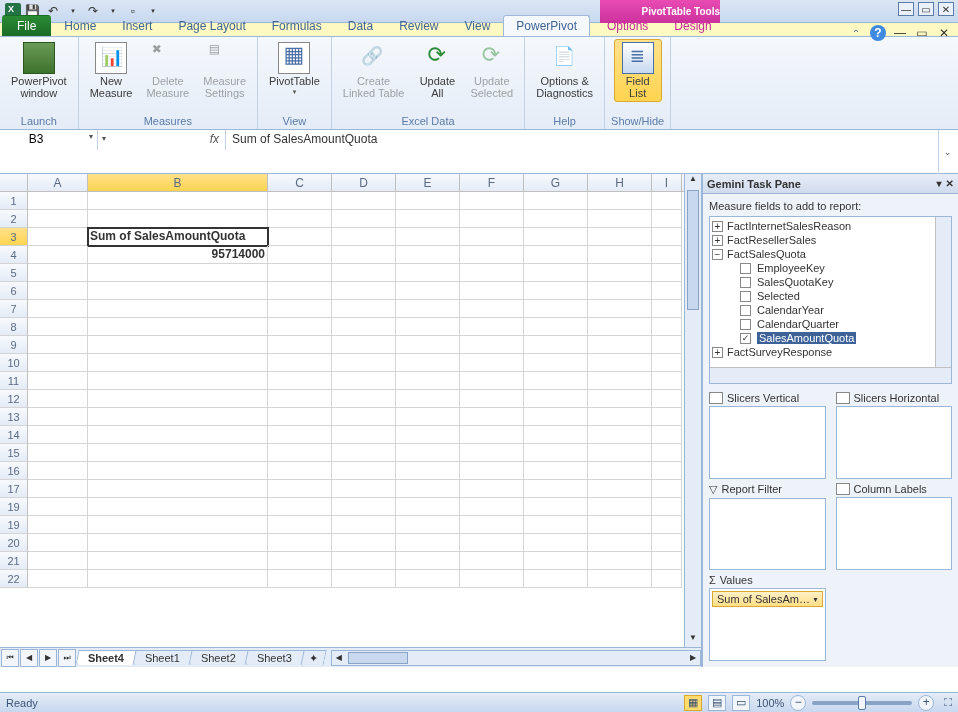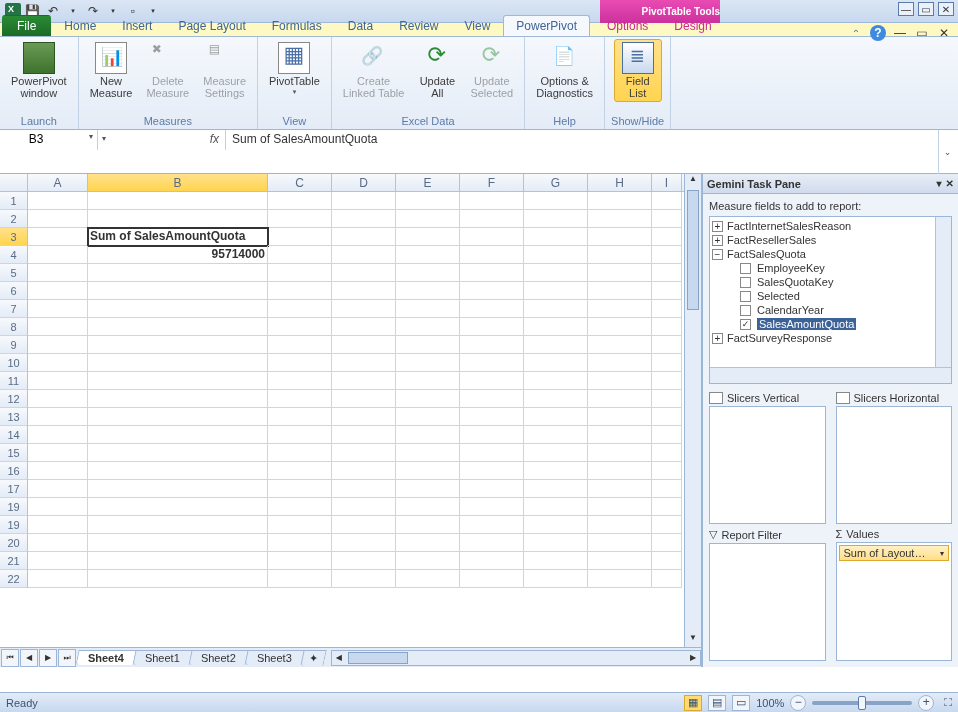--- a/index.html
+++ b/index.html
@@ -634,20 +634,24 @@
                 <span class="fl-label">SalesQuotaKey</span>
               </div>
               <div class="fl-item child">
                 <span class="chk"></span>
                 <span class="fl-label">Selected</span>
               </div>
               <div class="fl-item child">
                 <span class="chk"></span>
                 <span class="fl-label">CalendarYear</span>
               </div>
+              <div class="fl-item child">
+                <span class="chk"></span>
+                <span class="fl-label">CalendarQuarter</span>
+              </div>
               <div class="fl-item child selected">
                 <span class="chk">✓</span>
                 <span class="fl-label">SalesAmountQuota</span>
               </div>
             </div>
           <div class="fl-item">
               <span class="exp">+</span>
               <span class="fl-label">FactSurveyResponse</span>
             </div>
         </div>
@@ -670,26 +674,33 @@
         </div>
         <div class="dz">
           <div class="dz-hdr">
               <span>▽</span>
               <span>Report Filter</span>
             </div>
           <div class="dz-box"></div>
         </div>
         <div class="dz">
           <div class="dz-hdr">
+              <span class="dz-icon"></span>
+              <span>Column Labels</span>
+            </div>
+          <div class="dz-box"></div>
+        </div>
+        <div class="dz">
+          <div class="dz-hdr">
               <span>Σ</span>
               <span>Values</span>
             </div>
           <div class="dz-box">
             <div class="dz-item">
-              <span>Sum of Layout…</span>
+              <span>Sum of SalesAm…</span>
               <span class="dd">▾</span>
             </div>
           </div>
         </div>
       </div>
     </div>
   </div>
 </div>
 
 <div class="status">

